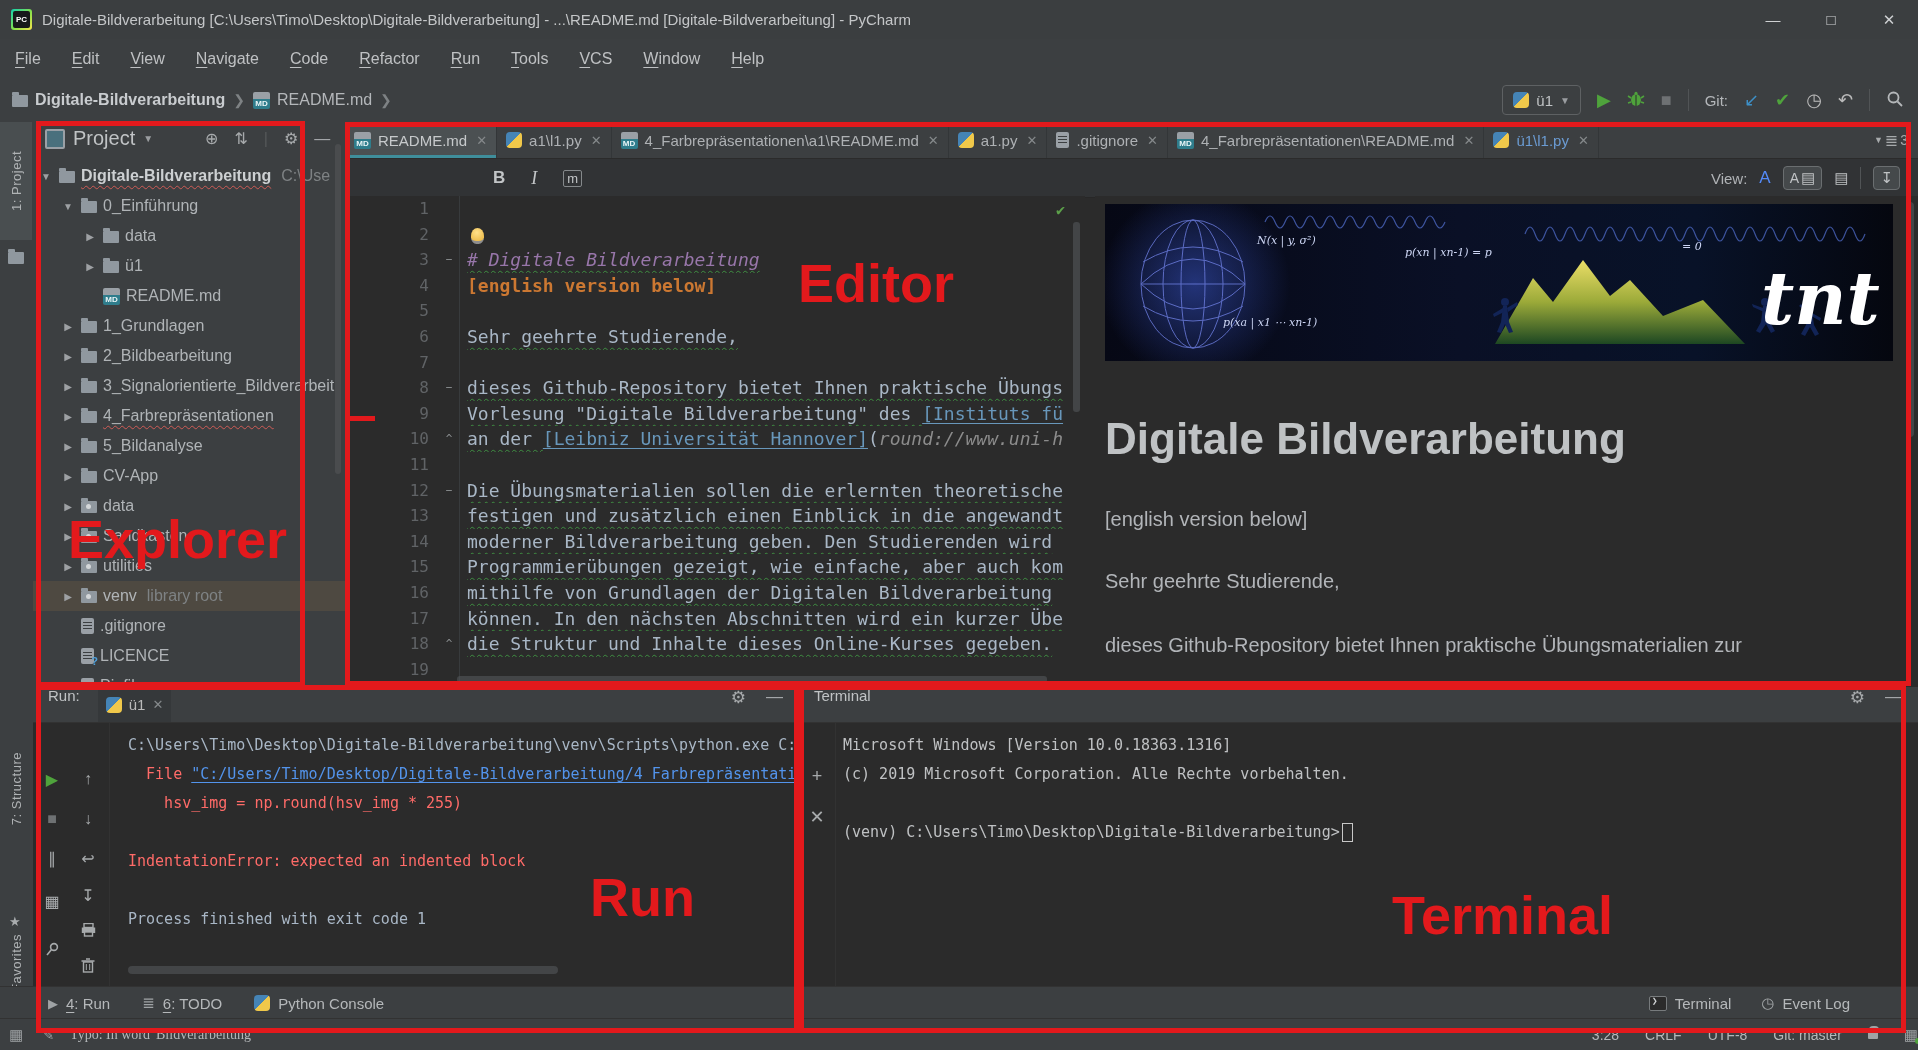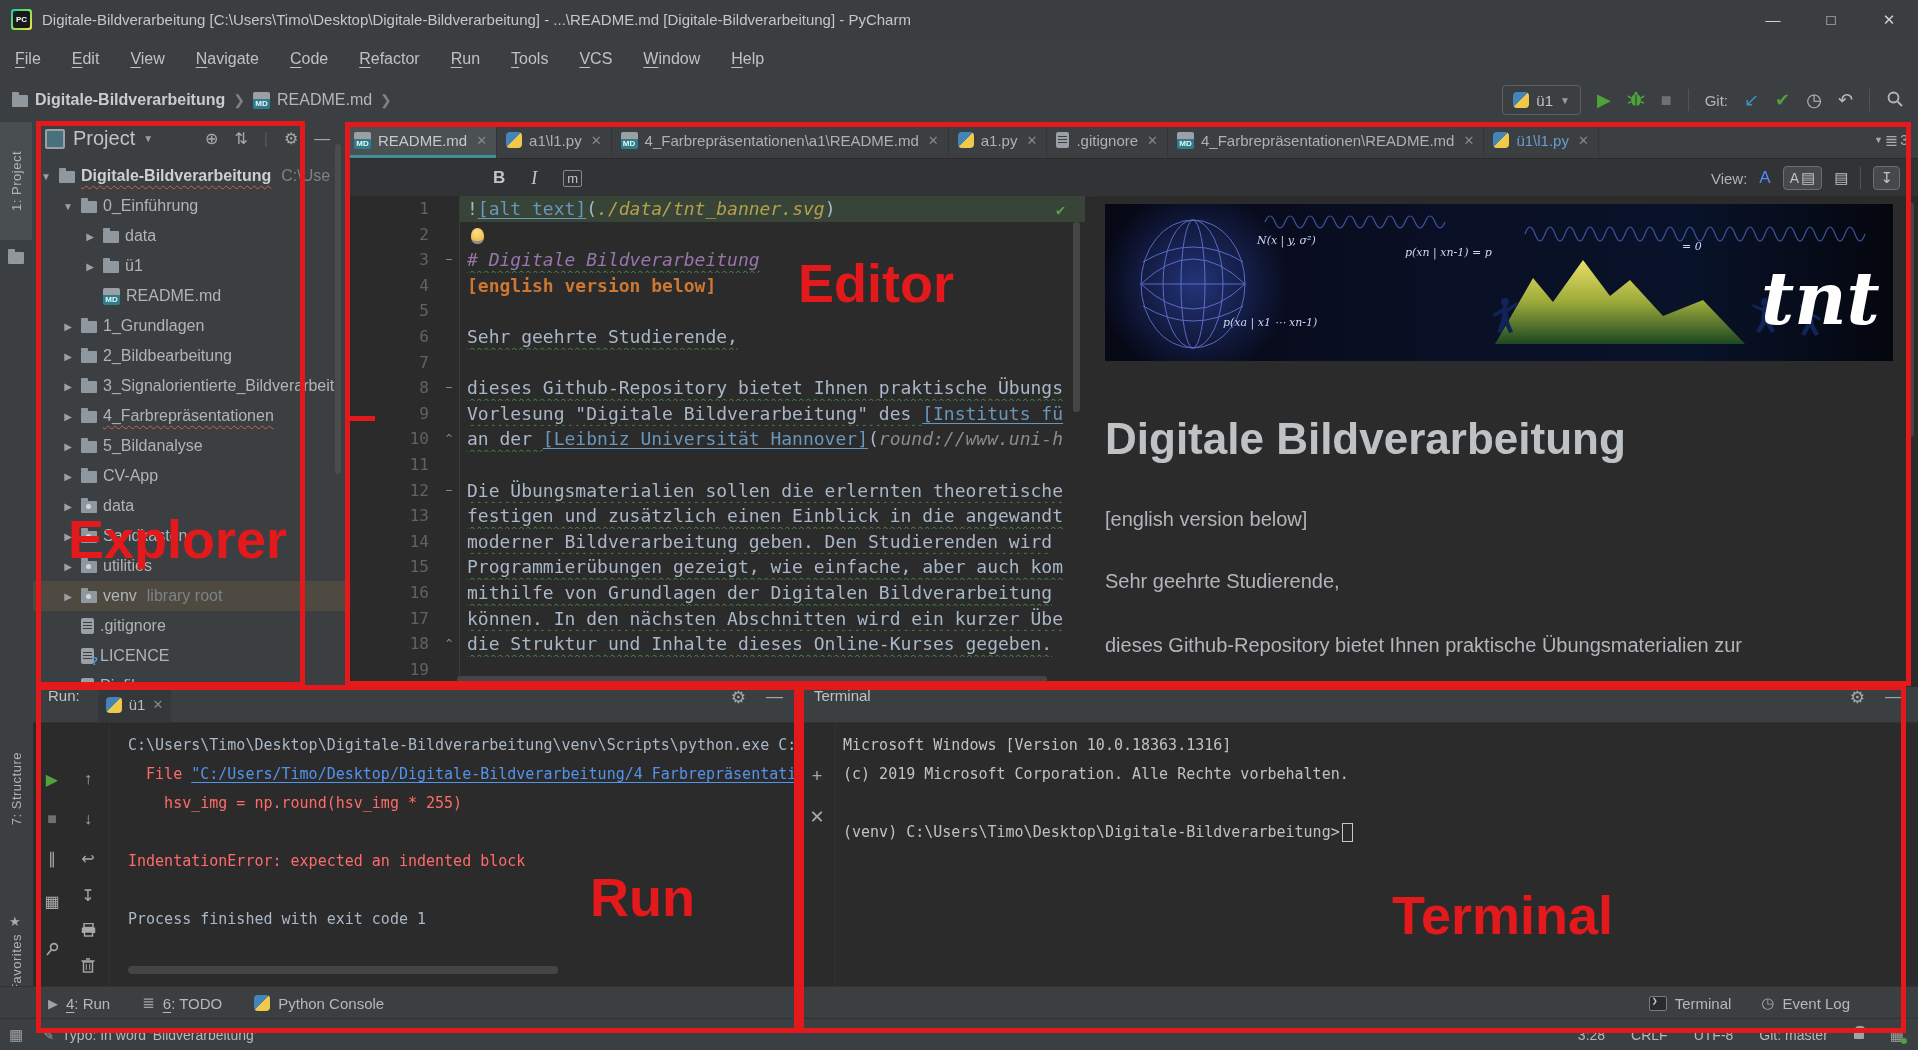--- a/index.html
+++ b/index.html
@@ -171,22 +171,22 @@
   .bb-ico{font-size:13px;color:#9fa3a5;}
   .term-badge{display:inline-block;width:16px;height:13px;background:#2b2b2b;border:1px solid #777b7d;
               border-radius:2px;position:relative;}
   .term-badge::after{content:"❯";position:absolute;left:2px;top:0px;font-size:7px;color:#d0d3d5;}
 
   
   .statusbar{position:absolute;left:0;right:0;top:1018px;height:32px;background:#3c3f41;
              border-top:1px solid #323232;display:flex;align-items:center;font-size:14px;color:#b5b8ba;}
   .sb-switch{margin-left:9px;font-size:15px;color:#9fa3a5;}
   .sb-msgico{margin-left:20px;font-size:13px;color:#9fa3a5;}
-  .sb-msg{margin-left:8px;}
-  .sb-right{margin-left:auto;display:flex;align-items:center;gap:26px;margin-right:14px;justify-content:space-between;}
+  .sb-msg{margin-left:16px;font-family:Liberation Serif, serif;}
+  .sb-right{margin-left:auto;display:flex;align-items:center;gap:26px;justify-content:space-between;}
   .lockico{display:inline-block;width:10px;height:8px;background:#9fa3a5;border-radius:1px;position:relative;}
   .lockico::before{content:"";position:absolute;left:1px;top:-5px;width:6px;height:5px;
                    border:2px solid #9fa3a5;border-bottom:none;border-radius:4px 4px 0 0;}
   .gridico{position:relative;font-size:15px;color:#9fa3a5;}
   .gridico::after{content:"";position:absolute;right:-3px;bottom:0;width:6px;height:6px;border-radius:50%;background:#4fa33c;}
 
   
   .ann{position:absolute;border:5px solid #e3191c;pointer-events:none;z-index:60;box-sizing:border-box;}
   .ann-label{position:absolute;color:#e3191c;font-weight:bold;z-index:61;pointer-events:none;
              font-size:54px;font-family:"Liberation Sans",sans-serif;}
@@ -455,21 +455,20 @@
       </span>
     </div>
 
     <div class="codepane mono" id="codepane">
       <span class="echeck">✔</span>
       <div class="evscroll"></div>
       <div class="ehscroll"></div>
     <div class="eline hl">
           <span class="ln">1</span>
           <span class="fold"></span>
-          <span class="lt"><span class="seg-plain">!</span><span class="seg-link">[alt text]</span><span class="seg-plain">(</span><span class="seg-path">./data/tnt_banner.svg</span><span class="seg-plain">)</span></span>
         </div>
         <div class="eline">
           <span class="ln">2</span>
           <span class="fold"></span>
           <span class="lt"><span class="bulb"></span></span>
         </div>
         <div class="eline">
           <span class="ln">3</span>
           <span class="fold">−</span>
           <span class="lt"><span class="seg-h1"># Digitale Bildverarbeitung</span></span>

